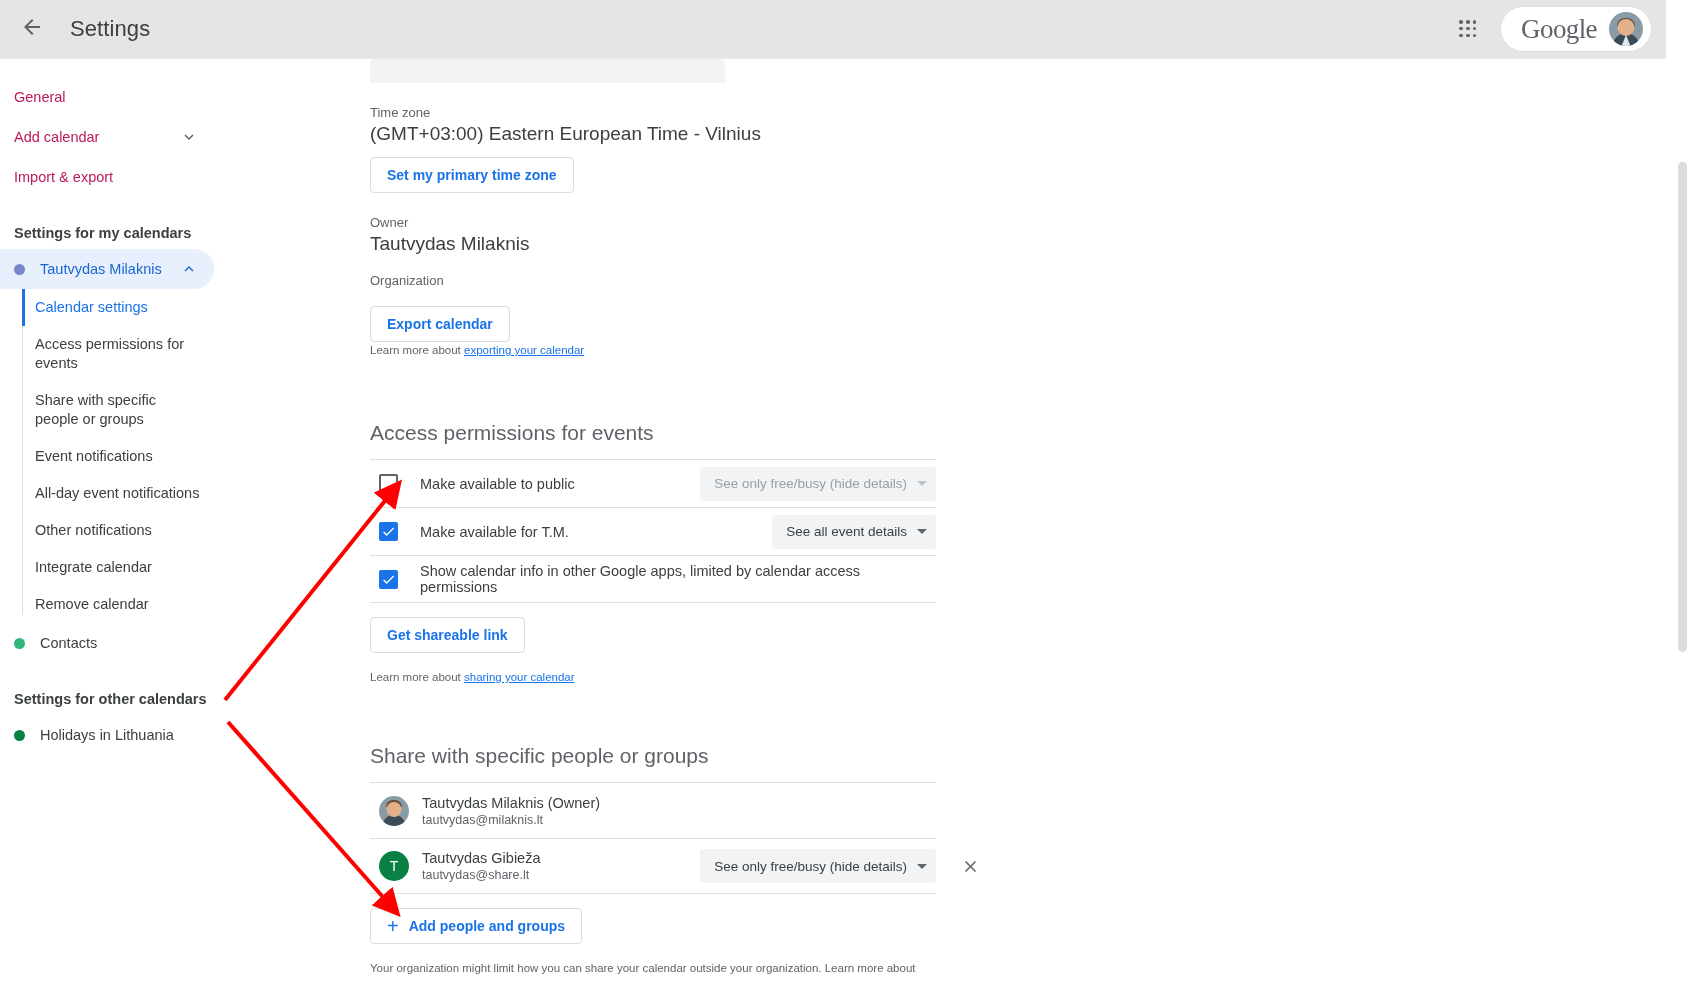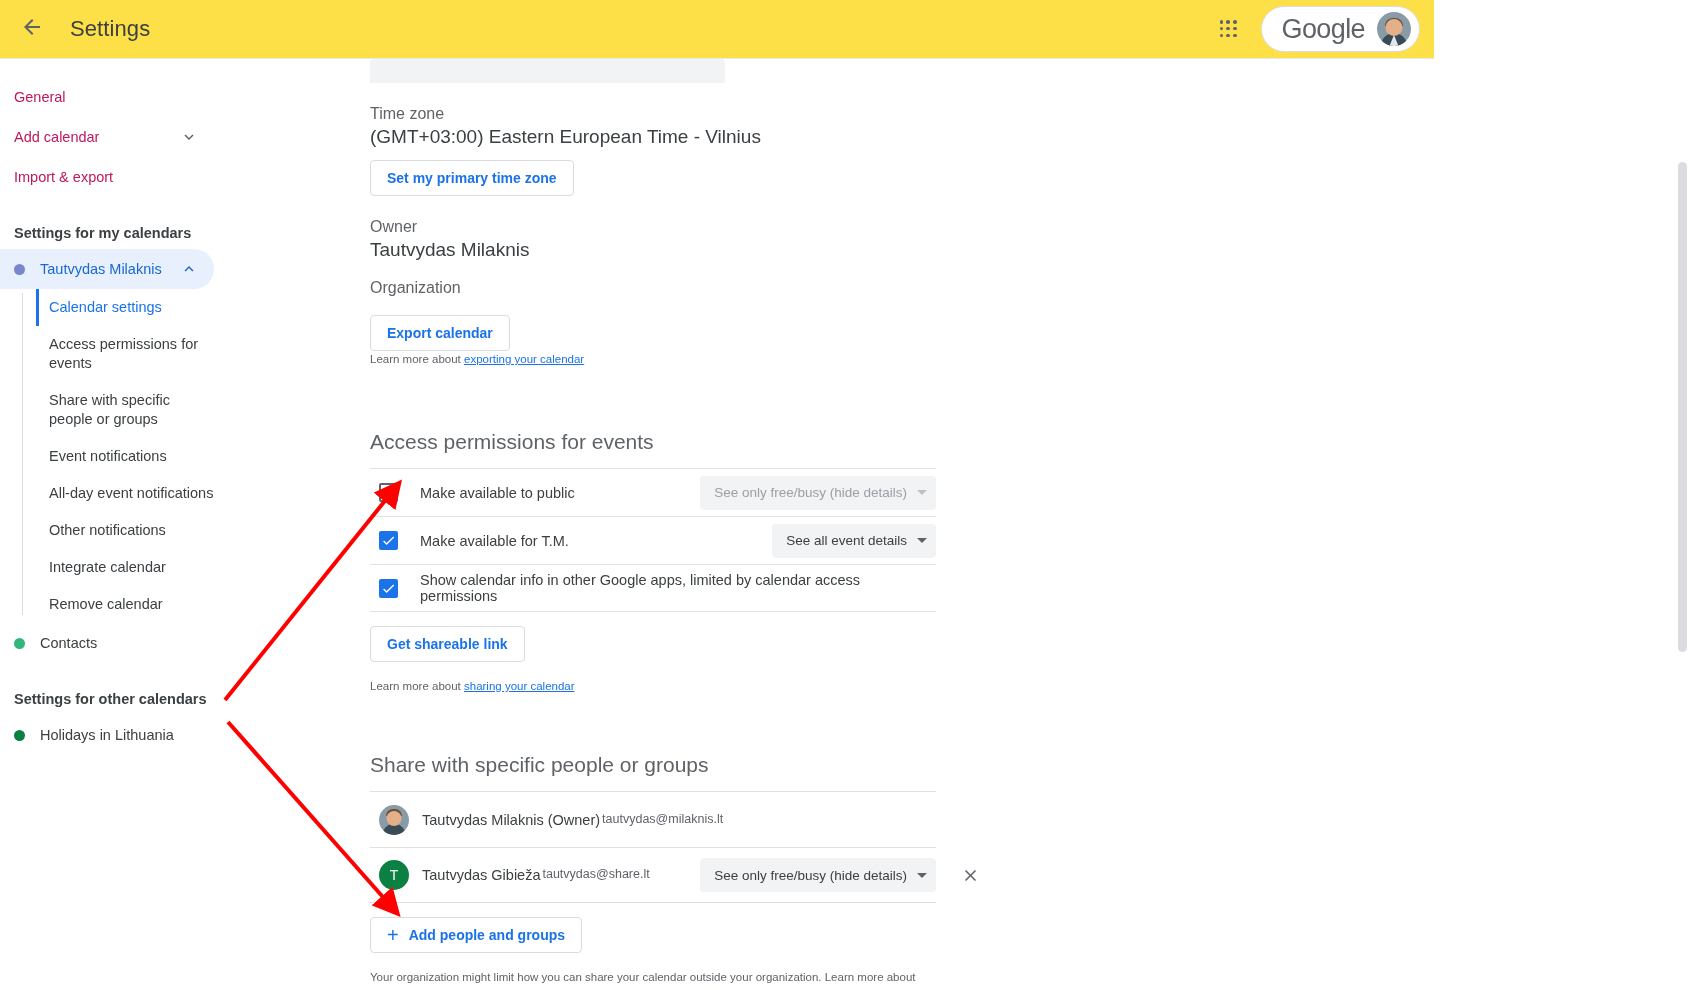--- a/index.html
+++ b/index.html
@@ -8,22 +8,22 @@
     width: 1689px; height: 990px;
     background: #ffffff;
     font-family: "Liberation Sans", sans-serif;
     color: #3c4043;
     overflow: hidden;
   }
   .page { position: relative; width: 1689px; height: 990px; }
 
   
   .topbar {
-    position: absolute; top: 0; left: 0; width: 1434px; height: 59px;
-    background: #fde047; display: flex; align-items: center;
+    position: absolute; top: 0; left: 0; width: 1666px; height: 59px;
+    background: #e5e5e5; display: flex; align-items: center;
     border-bottom: 1px solid #e8eaed;
   }
   .back-btn {
     width: 48px; height: 48px; margin-left: 8px;
     display: flex; align-items: center; justify-content: center;
     border-radius: 50%; cursor: pointer;
   }
   .back-btn svg { width: 24px; height: 24px; fill: #5f6368; }
   .app-title {
     font-size: 22px; color: #3c4043; margin-left: 14px;
@@ -41,21 +41,21 @@
     display: grid; grid-template-columns: repeat(3, 1fr);
     grid-template-rows: repeat(3, 1fr); gap: 2.5px;
   }
   .apps-grid-inner i { background: #5f6368; border-radius: 50%; width: 3.6px; height: 3.6px; }
   .account-pill {
     display: flex; align-items: center; gap: 12px;
     border: 1px solid #dadce0; border-radius: 26px;
     padding: 5px 8px 5px 20px; cursor: pointer; background:#fff;
   }
   .google-word {
-    font-family: Liberation Sans, sans-serif;
+    font-family: Liberation Serif, serif;
     font-size: 27px; color: #5f6368; letter-spacing: -0.6px; line-height: 1;
   }
   .avatar-img {
     width: 34px; height: 34px; border-radius: 50%; overflow: hidden;
     background: #8a9ba8; position: relative; flex: none;
   }
   .avatar-img .face {
     position:absolute; left:50%; top:21%; transform:translateX(-50%);
     width:17px; height:17px; border-radius:50%; background:#e3b08a;
   }
@@ -95,21 +95,21 @@
     border-radius: 0 20px 20px 0; margin-right: 24px;
     font-size: 14.5px;
   }
   .cal-row.active { background: #e8f0fe; color: #1a73e8; }
   .cal-dot { width: 11px; height: 11px; border-radius: 50%; flex: none; }
   .cal-name { margin-left: 15px; }
   .cal-row.active .cal-name { color: #1967d2; font-weight: 500; }
   .cal-row .chev { margin-left: auto; margin-right: 16px; display: flex; }
   .cal-row .chev svg { width: 18px; height: 18px; fill: #1967d2; }
 
-  .subnav { position: relative; padding-left: 14px; }
+  .subnav { position: relative; padding-left: 0; }
   .subnav::before {
     content:''; position:absolute; left: 22px; top: 4px; bottom: 8px;
     width: 1px; background: #dadce0;
   }
   .sub-item {
     position: relative; font-size: 14.5px; color: #3c4043;
     padding: 9px 14px 9px 35px; line-height: 19px; cursor: pointer;
     max-width: 214px;
   }
   .sub-item.active { color: #1a73e8; font-weight: 500; }
@@ -122,21 +122,21 @@
     position: absolute; top: 59px; left: 238px; right: 0; bottom: 0;
     overflow: hidden;
   }
   .content { position: relative; width: 100%; padding-left: 132px; padding-top: 0; }
   .col { width: 566px; }
 
   .ghost-field {
     width: 355px; height: 24px; background: #f1f3f4;
     border-radius: 4px 4px 0 0; margin-bottom: 22px;
   }
-  .field-label { font-size: 16px; color: #5f6368; margin-bottom: 3px; }
+  .field-label { font-size: 13px; color: #5f6368; margin-bottom: 3px; }
   .field-value { font-size: 19px; color: #3c4043; }
 
   .obtn {
     display: inline-flex; align-items: center; justify-content: center;
     border: 1px solid #dadce0; background: #fff; border-radius: 4px;
     color: #1a73e8; font-size: 14px; font-weight: bold;
     padding: 0 16px; height: 36px; cursor: pointer;
     font-family: "Liberation Sans", sans-serif;
   }
   .obtn .plus { font-size: 20px; font-weight: 400; margin-right: 10px; line-height: 1; }
@@ -190,21 +190,21 @@
   .pav.photo .face { position:absolute; left:50%; top:20%; transform:translateX(-50%);
     width:15px; height:15px; border-radius:50%; background:#e3b08a; }
   .pav.photo .hair { position:absolute; left:50%; top:16%; transform:translateX(-50%);
     width:16px; height:7px; border-radius:8px 8px 0 0; background:#6b4f35; }
   .pav.photo .body { position:absolute; left:50%; bottom:0; transform:translateX(-50%);
     width:23px; height:11px; border-radius:11px 11px 0 0; background:#3b4a57; }
   .pav.letter {
     background: #0b8043; color: #fff; display: flex; align-items: center;
     justify-content: center; font-size: 14px;
   }
-  .pmeta { display: flex; flex-direction: row; gap: 2px; }
+  .pmeta { display: flex; flex-direction: column; gap: 2px; }
   .pname { font-size: 14.5px; color: #3c4043; }
   .pmail { font-size: 12.5px; color: #5f6368; }
   .xbtn {
     position: absolute; width: 20px; height: 20px; cursor: pointer;
     display: flex; align-items: center; justify-content: center;
   }
   .xbtn svg { width: 19px; height: 19px; fill: #5f6368; }
 
   .foot-note { font-size: 11.5px; color: #5f6368; line-height: 17px; width: 575px; }
 

